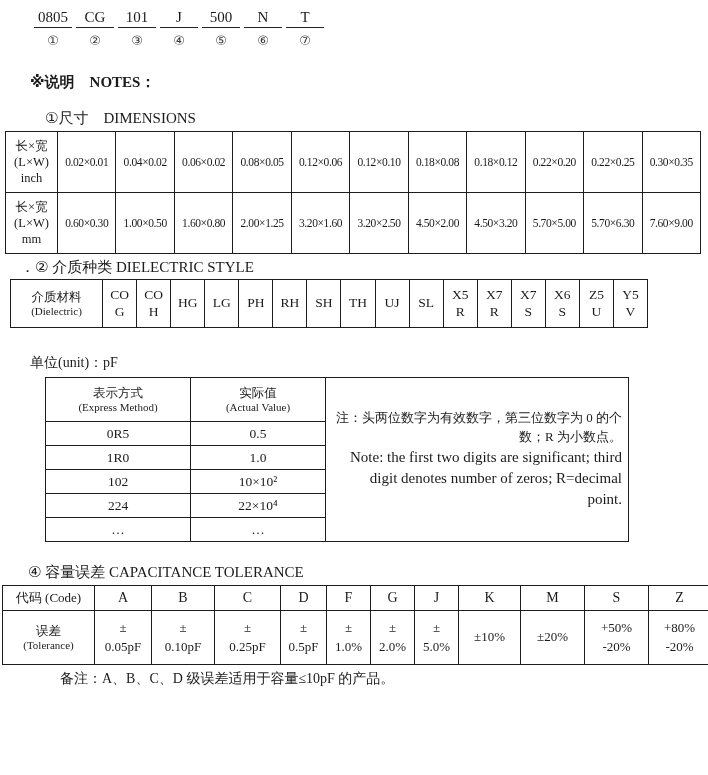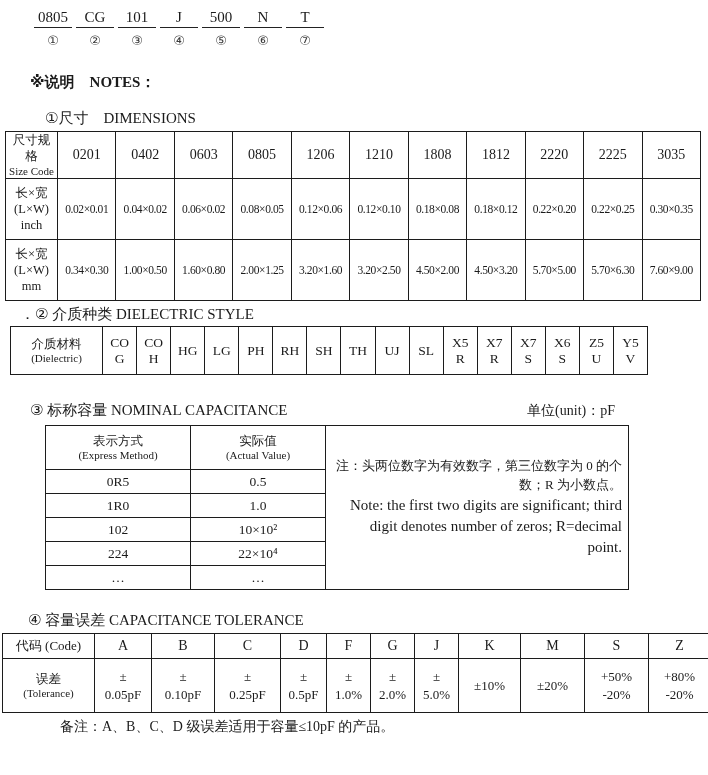--- a/index.html
+++ b/index.html
@@ -65,37 +65,20 @@
 <div class="pn-row idx"><span class="pn-idx">①</span><span class="pn-idx">②</span><span class="pn-idx">③</span><span class="pn-idx">④</span><span class="pn-idx">⑤</span><span class="pn-idx">⑥</span><span class="pn-idx">⑦</span></div>
 
 <div class="h-notes">※说明　NOTES：</div>
 
 <div class="h-dim">①尺寸　DIMENSIONS</div>
 <table class="dim-table">
   <colgroup>
       <col style="width:52px">
     </colgroup>
   <tbody>
-      <tr class="r1">
-    <td>
-      <span class="hz">尺寸规格</span>
-      <span class="he">Size Code</span>
-    </td>
-  <td class="size">0201</td>
-        <td class="size">0402</td>
-        <td class="size">0603</td>
-        <td class="size">0805</td>
-        <td class="size">1206</td>
-        <td class="size">1210</td>
-        <td class="size">1808</td>
-        <td class="size">1812</td>
-        <td class="size">2220</td>
-        <td class="size">2225</td>
-        <td class="size">3035</td>
-      </tr>
   <tr class="r2">
     <td>
       <span class="hz">长×宽</span>
       <span class="hz">(L×W)</span>
       <span class="hz">inch</span>
     </td>
   <td class="val">0.02×0.01</td>
         <td class="val">0.04×0.02</td>
         <td class="val">0.06×0.02</td>
         <td class="val">0.08×0.05</td>
@@ -106,21 +89,21 @@
         <td class="val">0.22×0.20</td>
         <td class="val">0.22×0.25</td>
         <td class="val">0.30×0.35</td>
       </tr>
   <tr class="r3">
     <td>
       <span class="hz">长×宽</span>
       <span class="hz">(L×W)</span>
       <span class="hz">mm</span>
     </td>
-  <td class="val">0.34×0.30</td>
+  <td class="val">0.60×0.30</td>
         <td class="val">1.00×0.50</td>
         <td class="val">1.60×0.80</td>
         <td class="val">2.00×1.25</td>
         <td class="val">3.20×1.60</td>
         <td class="val">3.20×2.50</td>
         <td class="val">4.50×2.00</td>
         <td class="val">4.50×3.20</td>
         <td class="val">5.70×5.00</td>
         <td class="val">5.70×6.30</td>
         <td class="val">7.60×9.00</td>
@@ -161,21 +144,20 @@
 S</td>
         <td class="code">Z5
 U</td>
         <td class="code">Y5
 V</td>
       </tr>
 </tbody>
   </table>
 
 <div class="h-cap-row">
-  <span class="h-cap">③ 标称容量 NOMINAL CAPACITANCE</span>
   <span class="h-unit">单位(unit)：pF</span>
 </div>
 <table class="cap-table">
   <colgroup>
       <col style="width:145px">
       <col style="width:135px">
       <col style="width:303px">
     </colgroup>
   <tbody>
       <tr class="hr">

